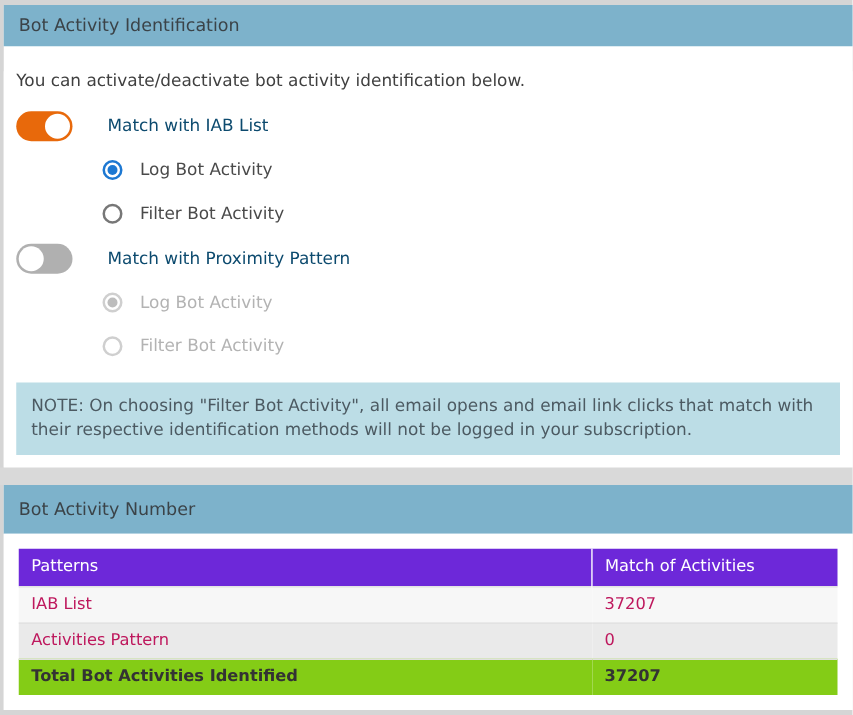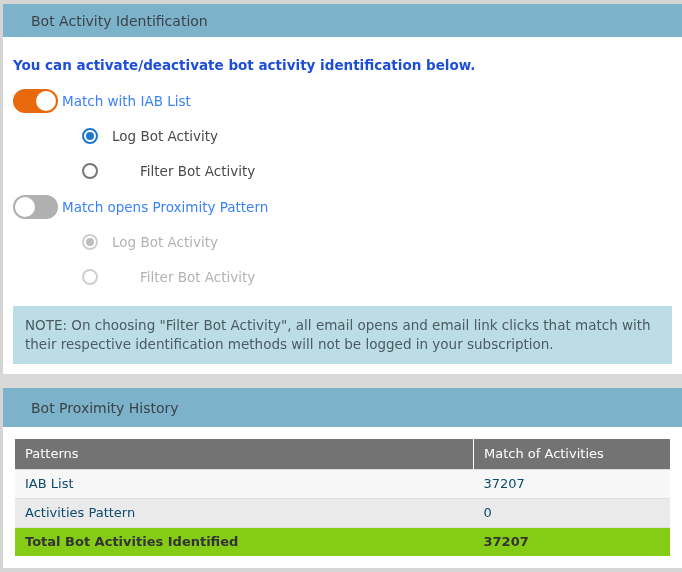--- a/index.html
+++ b/index.html
@@ -11,33 +11,32 @@
   }
   .page {
     position:absolute; top:4px; left:3px; right:0; bottom:4px;
     background:#ffffff;
   }
   
   .panel-header {
     background:#7db2cb;
     color:#3b4348;
     font-size:14px;
-    padding-left:28px;
+    padding-left:12px;
     display:flex; align-items:center;
   }
   .panel-header.h1 { height:33px; }
   .panel-header.h2 { height:39px; }
   
   .p1-body { background:#fff; }
   .instruction {
     margin:20px 10px 0;
     height:18px;
     font-size:13.5px;
-    color:#1d4ed8;
-    font-weight:bold;
+    color:#404040;
   }
   .toggle-row {
     display:flex; align-items:center;
     margin-left:10px;
     height:24px;
   }
   .toggle-row.t1 { margin-top:14px; }
   .toggle-row.t2 { margin-top:16px; }
   .toggle {
     width:45px; height:24px;
@@ -48,28 +47,28 @@
   }
   .toggle.on  { background:#e8690b; }
   .toggle.off { background:#b0b0b0; }
   .toggle .knob {
     position:absolute; top:2px;
     width:20px; height:20px;
     background:#fff; border-radius:50%;
   }
   .toggle.on  .knob { right:2px; }
   .toggle.off .knob { left:2px; }
-  .toggle-label { margin-left:4px; font-size:13.5px; color:#3b82f6; }
+  .toggle-label { margin-left:28px; font-size:13.5px; color:#0c4a6e; }
   .radio-row {
     display:flex; align-items:center;
     margin-left:79px;
     height:16px;
   }
   .radio-row.r-first  { margin-top:15px; }
-  .radio-row.r-second { margin-top:19px;gap:28px; }
+  .radio-row.r-second { margin-top:19px; }
   .radio {
     width:16px; height:16px;
     border-radius:50%;
     border:2px solid #777;
     background:#fff;
     position:relative;
     flex:0 0 16px;
     cursor:pointer;
   }
   .radio.checked { border-color:#1d78d2; }
@@ -95,32 +94,32 @@
   
   .panel-gap { height:14px; background:#d9d9d9; margin-left:-3px; }
   
   .p2-body { padding:12px; background:#fff; }
   table.history {
     width:100%;
     border-collapse:collapse;
     font-size:13px;
   }
   table.history th {
-    background:#737373;
+    background:#6d28d9;
     color:#ffffff;
     font-weight:normal;
     text-align:left;
     height:30px;
     padding-left:10px;
   }
   table.history th.col-pattern { width:70%; border-right:1px solid #fff; }
   table.history td {
     height:29px;
     padding-left:10px;
-    color:#0c4a6e;
+    color:#be185d;
     border-top:1px solid #e0e0e0;
   }
   tr.row-odd  td { background:#f7f7f7; }
   tr.row-even td { background:#eaeaea; }
   tr.row-total td {
     background:#84cc16;
     font-weight:bold;
     color:#333333;
   }
 </style>
@@ -148,41 +147,41 @@
       </div>
       <div class="radio-row r-second">
         <span class="radio"></span>
         <span class="radio-label">Filter Bot Activity</span>
       </div>
 
       <div class="toggle-row t2">
         <div class="toggle off">
           <div class="knob"></div>
         </div>
-        <span class="toggle-label">Match opens Proximity Pattern</span>
+        <span class="toggle-label">Match with Proximity Pattern</span>
       </div>
       <div class="radio-row r-first dim">
         <span class="radio checked disabled"></span>
         <span class="radio-label">Log Bot Activity</span>
       </div>
       <div class="radio-row r-second dim">
         <span class="radio disabled"></span>
         <span class="radio-label">Filter Bot Activity</span>
       </div>
 
       <div class="note-box">NOTE: On choosing "Filter Bot Activity", all email opens and email link clicks that match with their respective identification methods will not be logged in your subscription.</div>
       <div class="p1-bottom"></div>
     </div>
   </div>
 
   <div class="panel-gap"></div>
 
   <div>
     <div class="panel-header h2">
-      <span>Bot Proximity History</span>
+      <span>Bot Activity Number</span>
     </div>
     <div class="p2-body">
       <table class="history">
         <thead>
           <tr>
             <th class="col-pattern">Patterns</th>
             <th>Match of Activities</th>
           </tr>
         </thead>
         <tbody>

